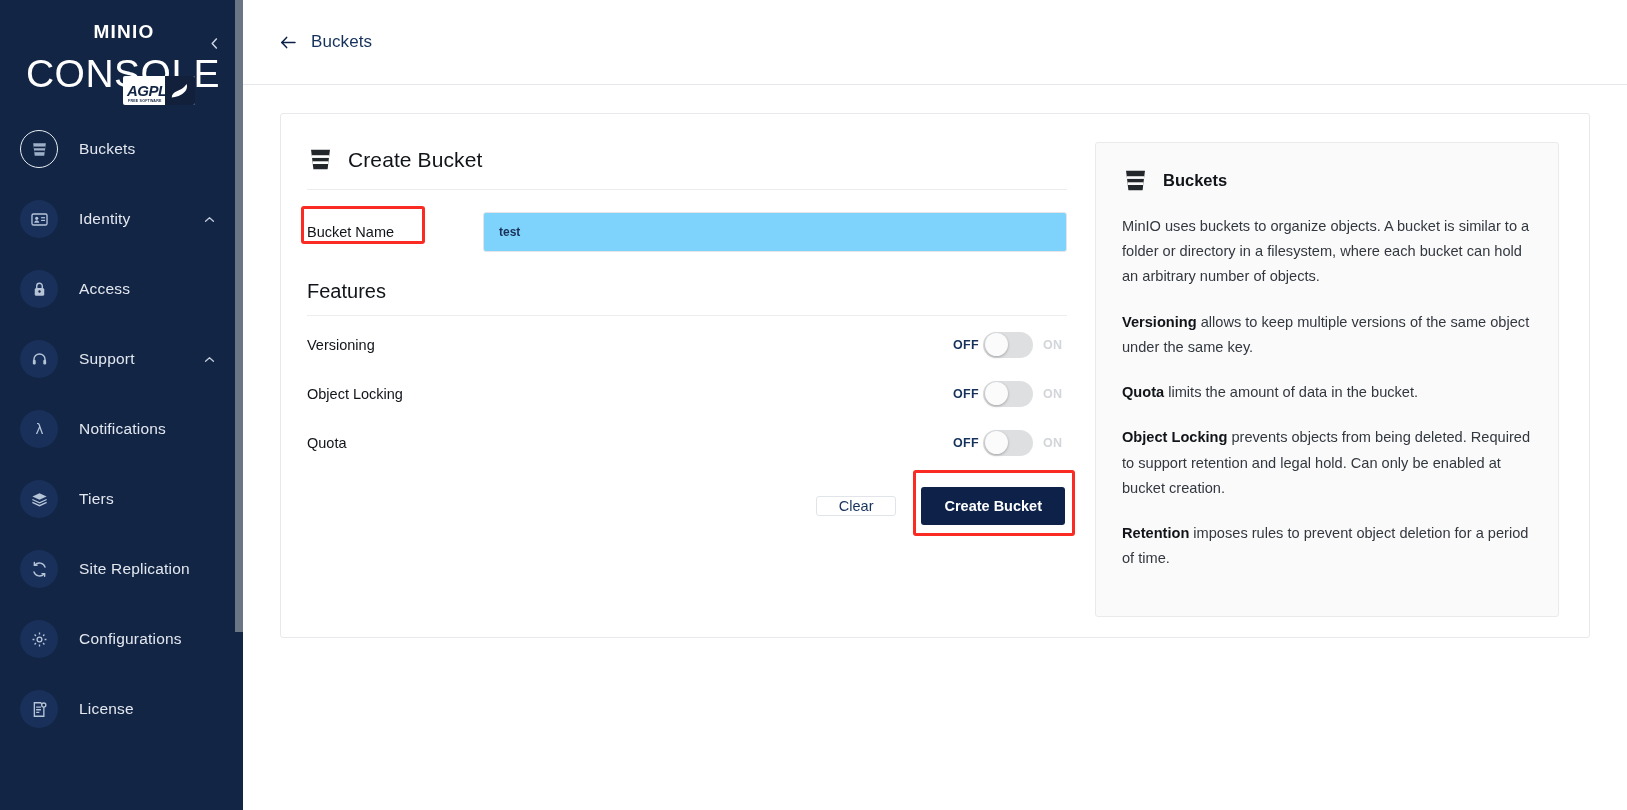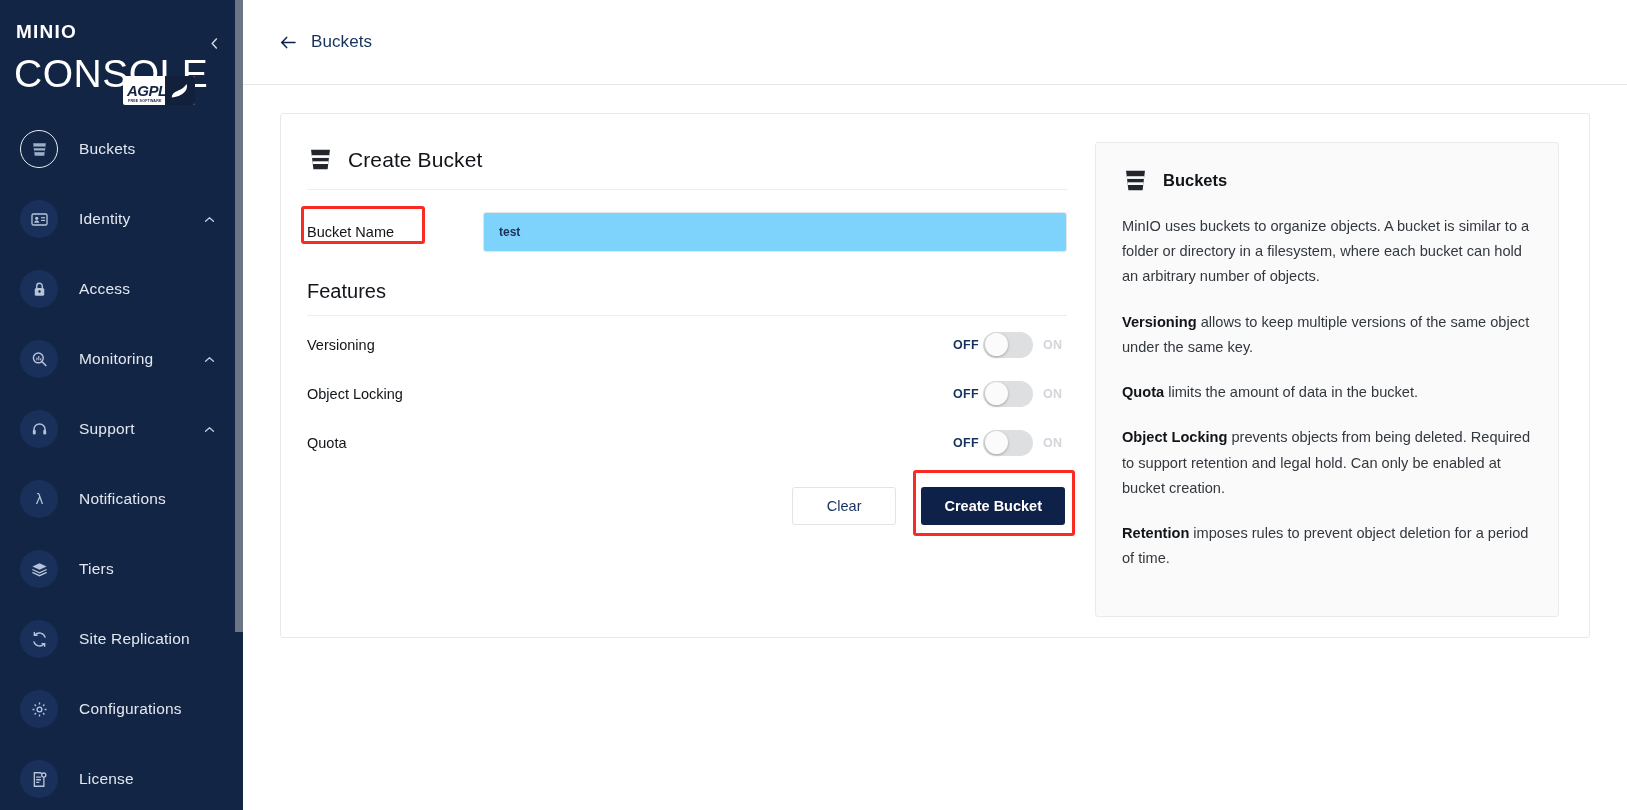--- a/index.html
+++ b/index.html
@@ -15,20 +15,21 @@
   .sidebar {
     width: 243px; height: 810px;
     background: #132544;
     position: relative;
     flex: 0 0 243px;
     overflow: hidden;
   }
   .sb-logo {
     padding: 22px 11px 0 14px;
     position: relative;
+    text-align: center;
   }
   .logo-minio {
     color: #fff;
     font-size: 19px;
     font-weight: 700;
     letter-spacing: 1.2px;
     line-height: 1;
     margin-left: 2px;
   }
   .logo-console {
@@ -276,23 +277,23 @@
 
   .actions {
     display: flex;
     justify-content: flex-end;
     align-items: center;
     margin-top: 24px;
     position: relative;
     padding-right: 2px;
   }
   .btn-clear {
-    height: 38px;
+    height: 20px;
     min-width: 78px;
-    padding: 0 34px;
+    padding: 0 22px;
     border: 1px solid #e1e4e8;
     background: #fff;
     color: #16325c;
     font-size: 14.5px;
     font-family: "Liberation Sans", sans-serif;
     border-radius: 3px;
     cursor: pointer;
   }
   .btn-create {
     height: 38px;
@@ -400,37 +401,20 @@
         <span class="sb-icon">
           <svg viewBox="0 0 24 24">
               <rect x="6" y="10" width="12" height="10" rx="2" fill="#b6c4d8"></rect>
               <path d="M8.5 10V7.5a3.5 3.5 0 017 0V10" fill="none" stroke="#b6c4d8" stroke-width="1.8"></path>
               <circle cx="12" cy="14.5" r="1.5" fill="#132544"></circle>
             </svg>
         </span>
         <span class="sb-label">Access</span>
       </div>
 
-      <div class="sb-item">
-        <span class="sb-icon">
-          <svg viewBox="0 0 24 24">
-              <circle cx="10.5" cy="10" r="6.2" fill="none" stroke="#b6c4d8" stroke-width="1.8"></circle>
-              <path d="M15 14.6L20 19.6" stroke="#b6c4d8" stroke-width="2" stroke-linecap="round"></path>
-              <rect x="8" y="9.5" width="1.4" height="3.5" fill="#b6c4d8"></rect>
-              <rect x="10.4" y="7.5" width="1.4" height="5.5" fill="#b6c4d8"></rect>
-              <rect x="12.8" y="10.5" width="1.4" height="2.5" fill="#b6c4d8"></rect>
-            </svg>
-        </span>
-        <span class="sb-label">Monitoring</span>
-        <span class="sb-caret">
-          <svg viewBox="0 0 12 8" fill="none">
-              <path d="M1.5 6L6 2L10.5 6" stroke="#c2cddd" stroke-width="1.5" stroke-linecap="round" stroke-linejoin="round"></path>
-            </svg>
-        </span>
-      </div>
 
       <div class="sb-item">
         <span class="sb-icon">
           <svg viewBox="0 0 24 24">
               <path d="M5 14v-2a7 7 0 0114 0v2" fill="none" stroke="#b6c4d8" stroke-width="1.8"></path>
               <rect x="3.6" y="12.4" width="3.6" height="6" rx="1.6" fill="#b6c4d8"></rect>
               <rect x="16.8" y="12.4" width="3.6" height="6" rx="1.6" fill="#b6c4d8"></rect>
             </svg>
         </span>
         <span class="sb-label">Support</span>

